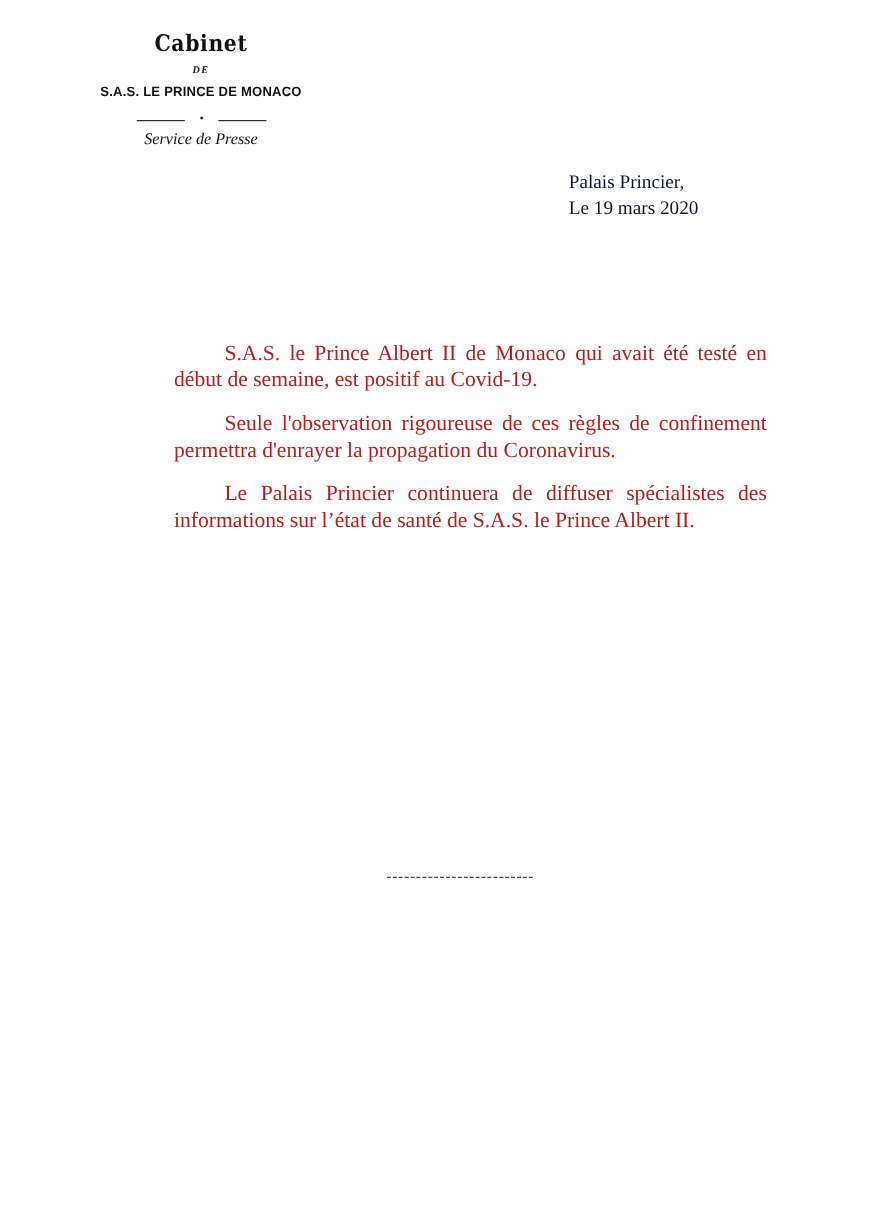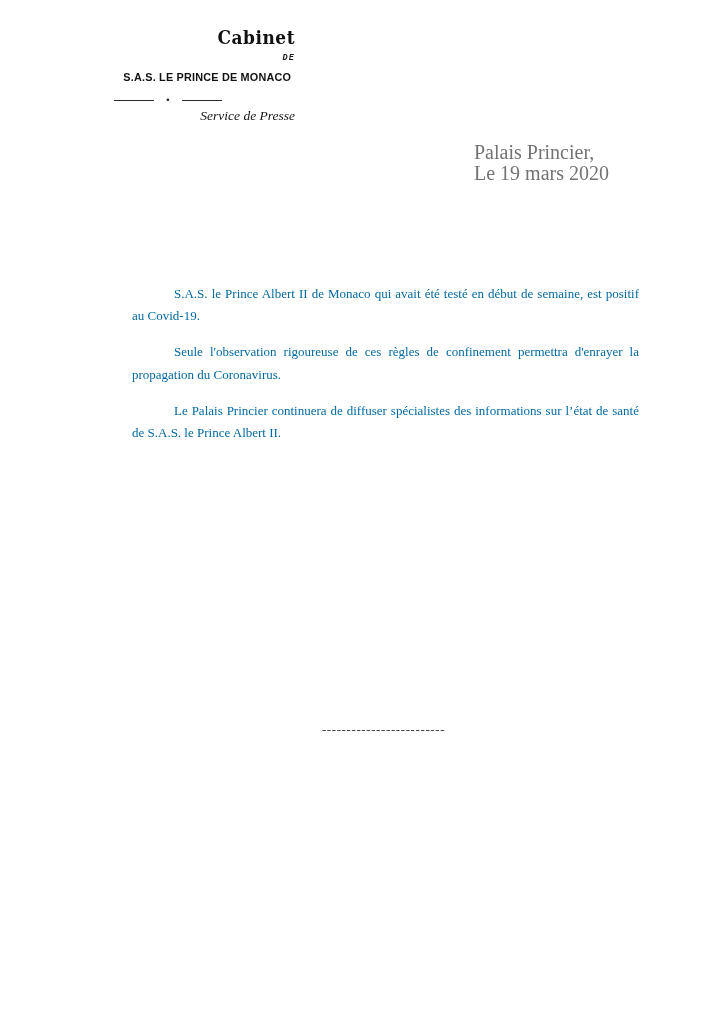--- a/index.html
+++ b/index.html
@@ -22,35 +22,35 @@
     inset: 0;
     background: #ffffff;
   }
 
   
   .letterhead {
     position: absolute;
     left: 40px;
     top: 28px;
     width: 255px;
-    text-align: right;
+    text-align: center;
   }
   .lh-cabinet {
     font-family: "DejaVu Serif", "Liberation Serif", serif;
     font-weight: 700;
     font-size: 17px;
     letter-spacing: 0.5px;
     line-height: 1;
     color: #111;
     transform: scaleY(1.12);
     transform-origin: center top;
   }
   .lh-de {
     margin-top: 9px;
-    font-family: Liberation Mono, monospace;
+    font-family: Liberation Serif, serif;
     font-weight: 700;
     font-style: italic;
     font-size: 8.5px;
     letter-spacing: 1.2px;
     color: #1a1a1a;
     line-height: 1;
   }
   .lh-prince {
     margin-top: 9px;
     font-family: "Liberation Sans", "DejaVu Sans", sans-serif;
@@ -93,41 +93,41 @@
     font-size: 13.5px;
     color: #141414;
     line-height: 1.1;
   }
 
   
   .dateblock {
     position: absolute;
     left: 474px;
     top: 142px;
-    font-size: 20px;
+    font-size: 16px;
     line-height: 21px;
-    color: #737373;
+    color: #0f172a;
   }
   .dateblock div { white-space: nowrap; }
 
   
   .body-text {
     position: absolute;
     left: 128px;
     top: 283px;
     width: 511px;
   }
   .para {
-    margin: 0 0 14px 4px;
+    margin: 0 0 14px 17px;
     text-align: justify;
     text-justify: inter-word;
     text-indent: 42px;
-    font-size: 13px;
+    font-size: 18px;
     line-height: 22.2px;
-    color: #0369a1;
+    color: #b91c1c;
     hyphens: none;
   }
   .para:last-child { margin-bottom: 0; }
 
   
   .separator {
     position: absolute;
     left: 128px;
     top: 722px;
     width: 511px;

